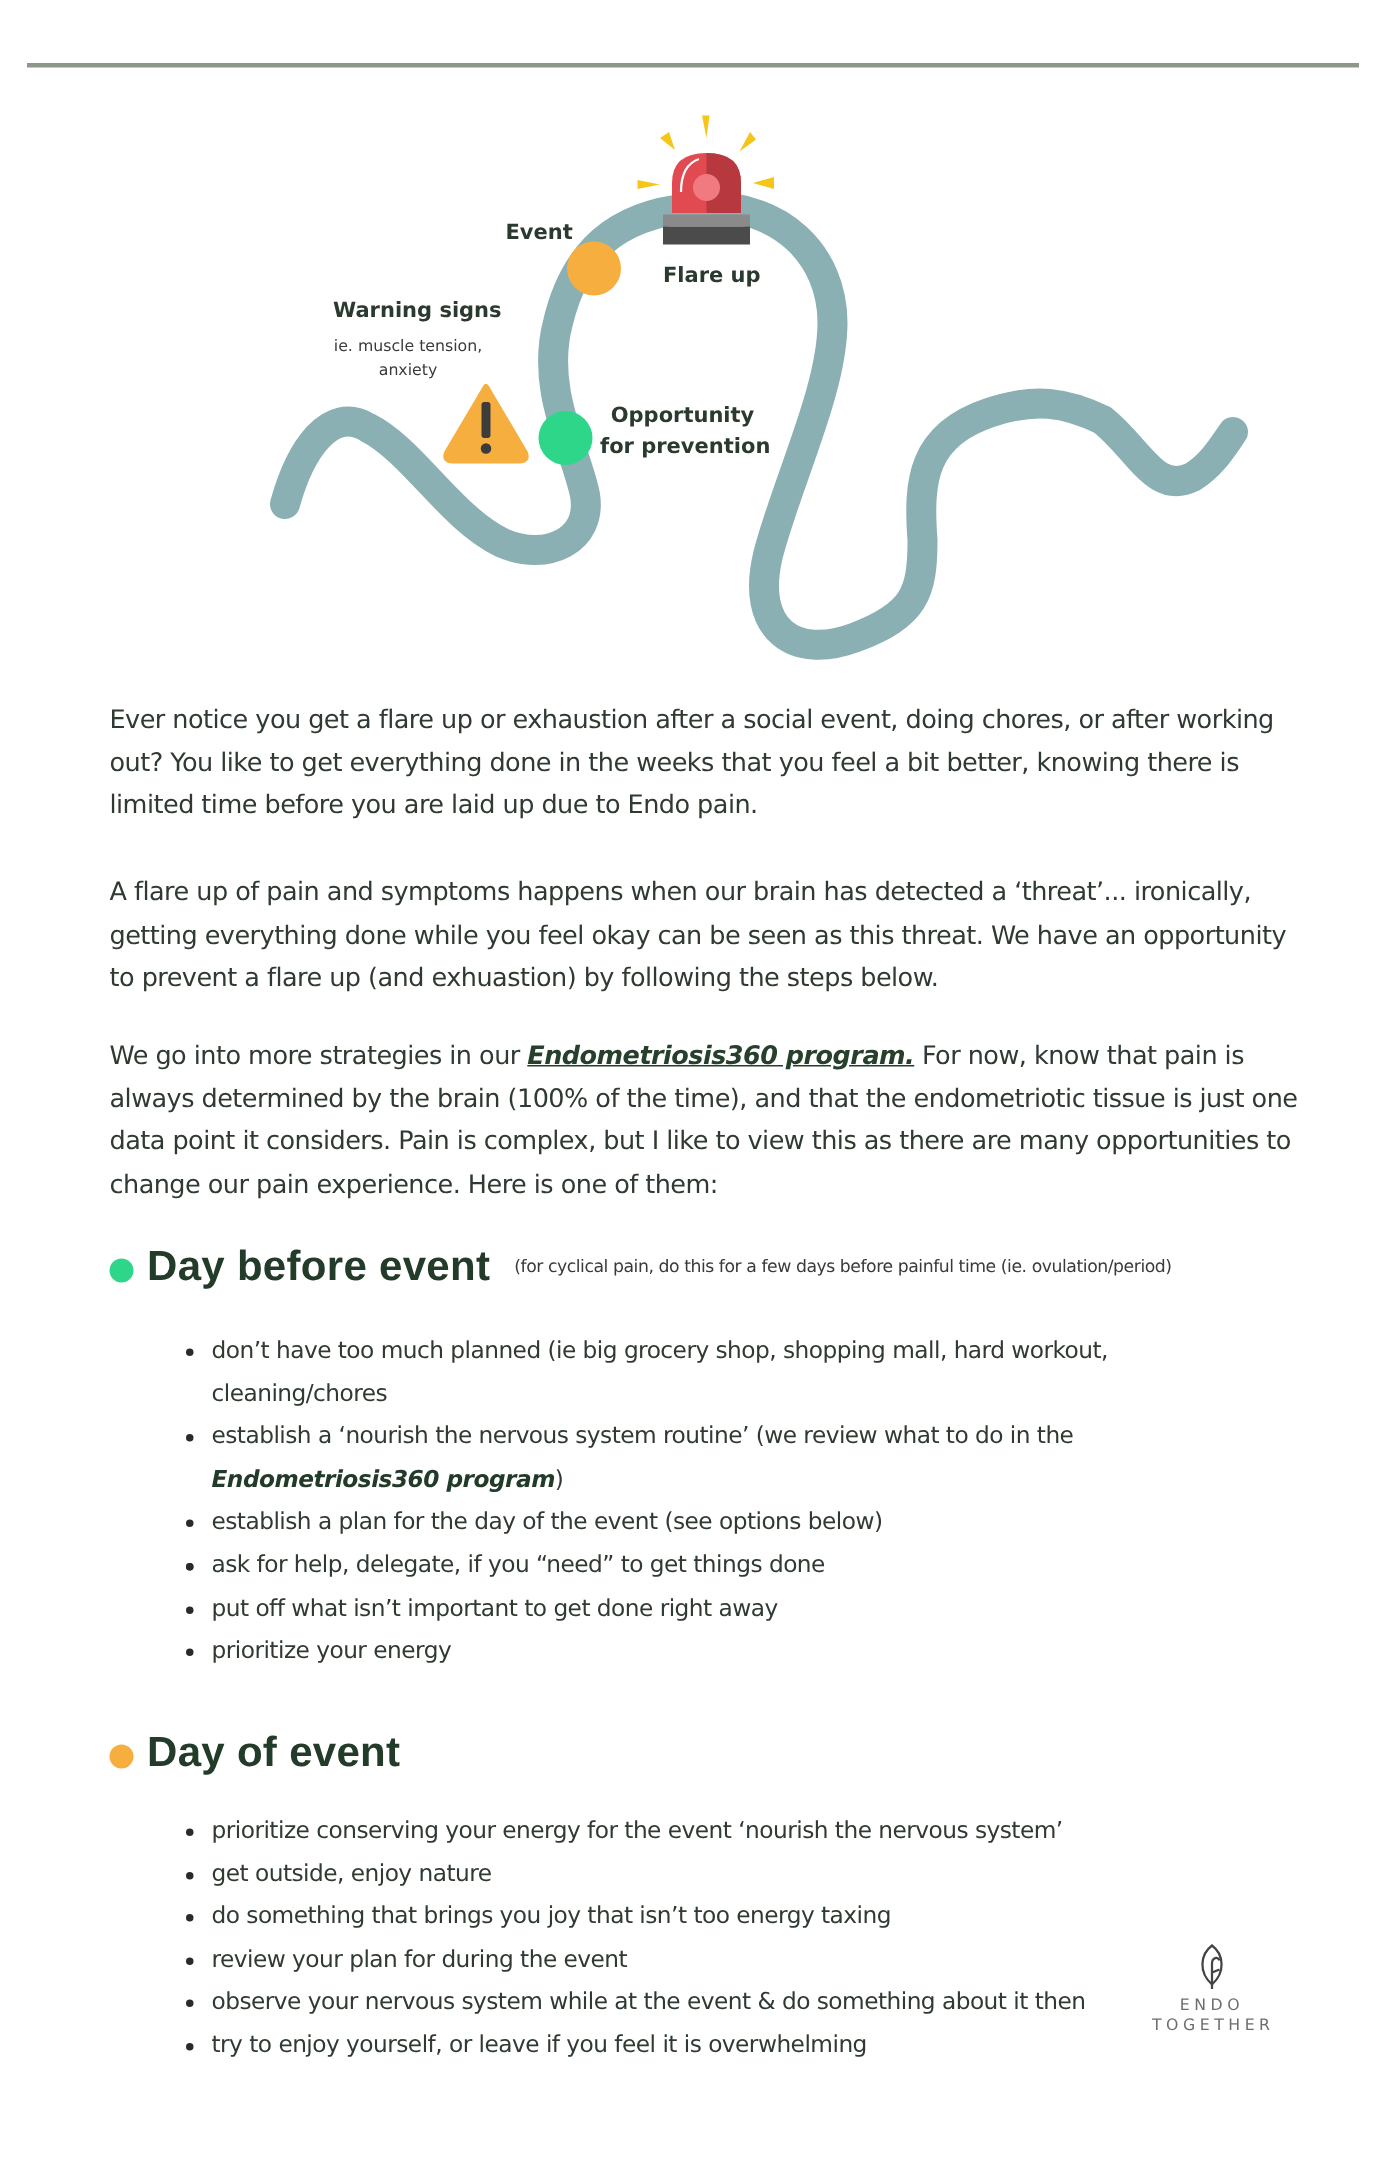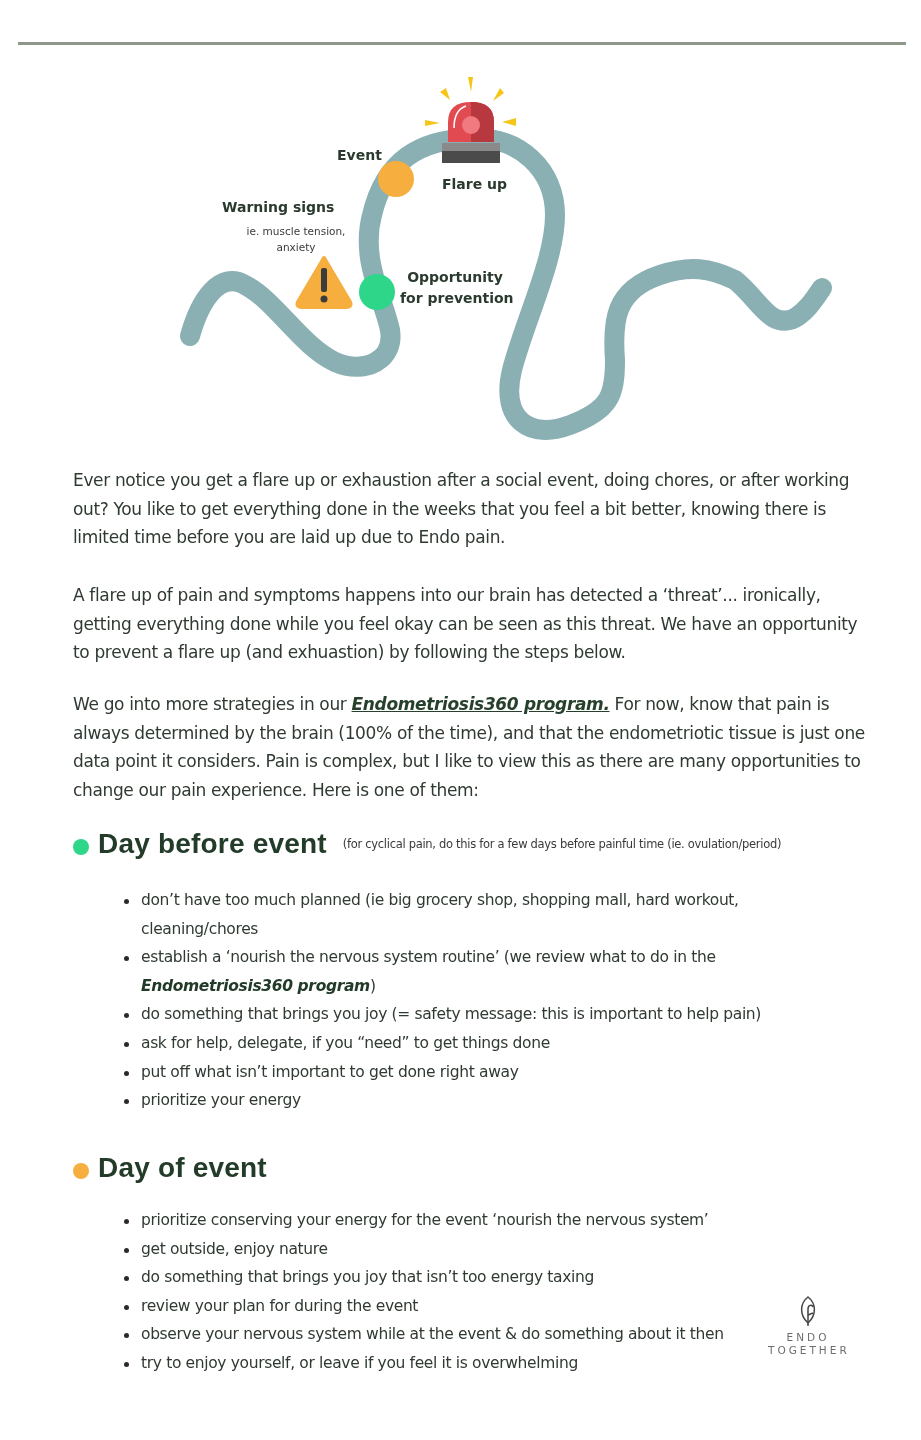--- a/index.html
+++ b/index.html
@@ -11,21 +11,21 @@
       position: absolute; left: 18px; top: 42px; width: 888px; height: 3px;
       background: #8f968a;
     }
     .diagram { position: absolute; left: 0; top: 60px; width: 894px; height: 400px; }
     .diagram svg { position: absolute; left: 0; top: 0; }
     .dlabel {
       position: absolute; font-family: "DejaVu Sans", sans-serif; font-weight: bold;
       color: #2b3a2e; font-size: 14px; line-height: 21px; white-space: nowrap;
     }
     .dlabel.small {
-      font-weight: normal; font-size: 10.5px; line-height: 16px; color: #3a3a3a; text-align: center; margin-left: 24px;
+      font-weight: normal; font-size: 10.5px; line-height: 16px; color: #3a3a3a; text-align: center;
     }
     .para {
       position: absolute; left: 73px; width: 800px;
       font-family: "DejaVu Sans", sans-serif; font-size: 17px; line-height: 28.7px;
       color: #2f3a31; letter-spacing: -0.35px;
     }
     .para .link {
       font-weight: bold; font-style: italic; text-decoration: underline; color: #26402c;
     }
     .section-head {
@@ -104,33 +104,34 @@
     <div>ie. muscle tension,</div>
     <div>anxiety</div>
   </div>
   <div class="dlabel" style="left:400px; top:207px; text-align:center; width:110px;">
     <div>Opportunity</div>
     <div>for prevention</div>
   </div>
 </div>
 
 <p class="para" style="top:466px; margin:0;">Ever notice you get a flare up or exhaustion after a social event, doing chores, or after working out? You like to get everything done in the weeks that you feel a bit better, knowing there is limited time before you are laid up due to Endo pain.</p>
-<p class="para" style="top:581px; margin:0;">A flare up of pain and symptoms happens into our brain has detected a ‘threat’... ironically, getting everything done while you feel okay can be seen as this threat. We have an opportunity to prevent a flare up (and exhuastion) by following the steps below.</p>
+<p class="para" style="top:581px; margin:0;">A flare up of pain and symptoms happens when our brain has detected a ‘threat’... ironically, getting everything done while you feel okay can be seen as this threat. We have an opportunity to prevent a flare up (and exhuastion) by following the steps below.</p>
 <p class="para" style="top:690px; margin:0;"><span>We go into more strategies in our </span><a class="link">Endometriosis360 program.</a><span> For now, know that pain is always determined by the brain (100% of the time), and that the endometriotic tissue is just one data point it considers. Pain is complex, but I like to view this as there are many opportunities to change our pain experience. Here is one of them:</span></p>
 
 <div class="section-head" style="top:828px;">
   <span class="section-dot" style="background:#2ed68a;"></span>
   <span class="section-title">Day before event</span>
   <span class="section-note">(for cyclical pain, do this for a few days before painful time (ie. ovulation/period)</span>
 </div>
 
 <ul class="blist" style="top:874px;">
   <li><span class="bullet"></span><span>don’t have too much planned (ie big grocery shop, shopping mall, hard workout, cleaning/chores</span></li>
   <li><span class="bullet"></span><span>establish a ‘nourish the nervous system routine’ (we review what to do in the </span><span class="em">Endometriosis360 program</span><span>)</span></li>
-  <li><span class="bullet"></span><span>do something that brings you joy (= safety message: this is important to help pain)</span></li>
+  <li><span class="bullet"></span><span>establish a plan for the day of the event (see options below)</span></li>
+  <li><span class="bullet"></span></li>
   <li><span class="bullet"></span><span>ask for help, delegate, if you “need” to get things done</span></li>
   <li><span class="bullet"></span><span>put off what isn’t important to get done right away</span></li>
   <li><span class="bullet"></span><span>prioritize your energy</span></li>
 </ul>
 
 <div class="section-head" style="top:1152px;">
   <span class="section-dot" style="background:#f6ae3f;"></span>
   <span class="section-title">Day of event</span>
 </div>
 

